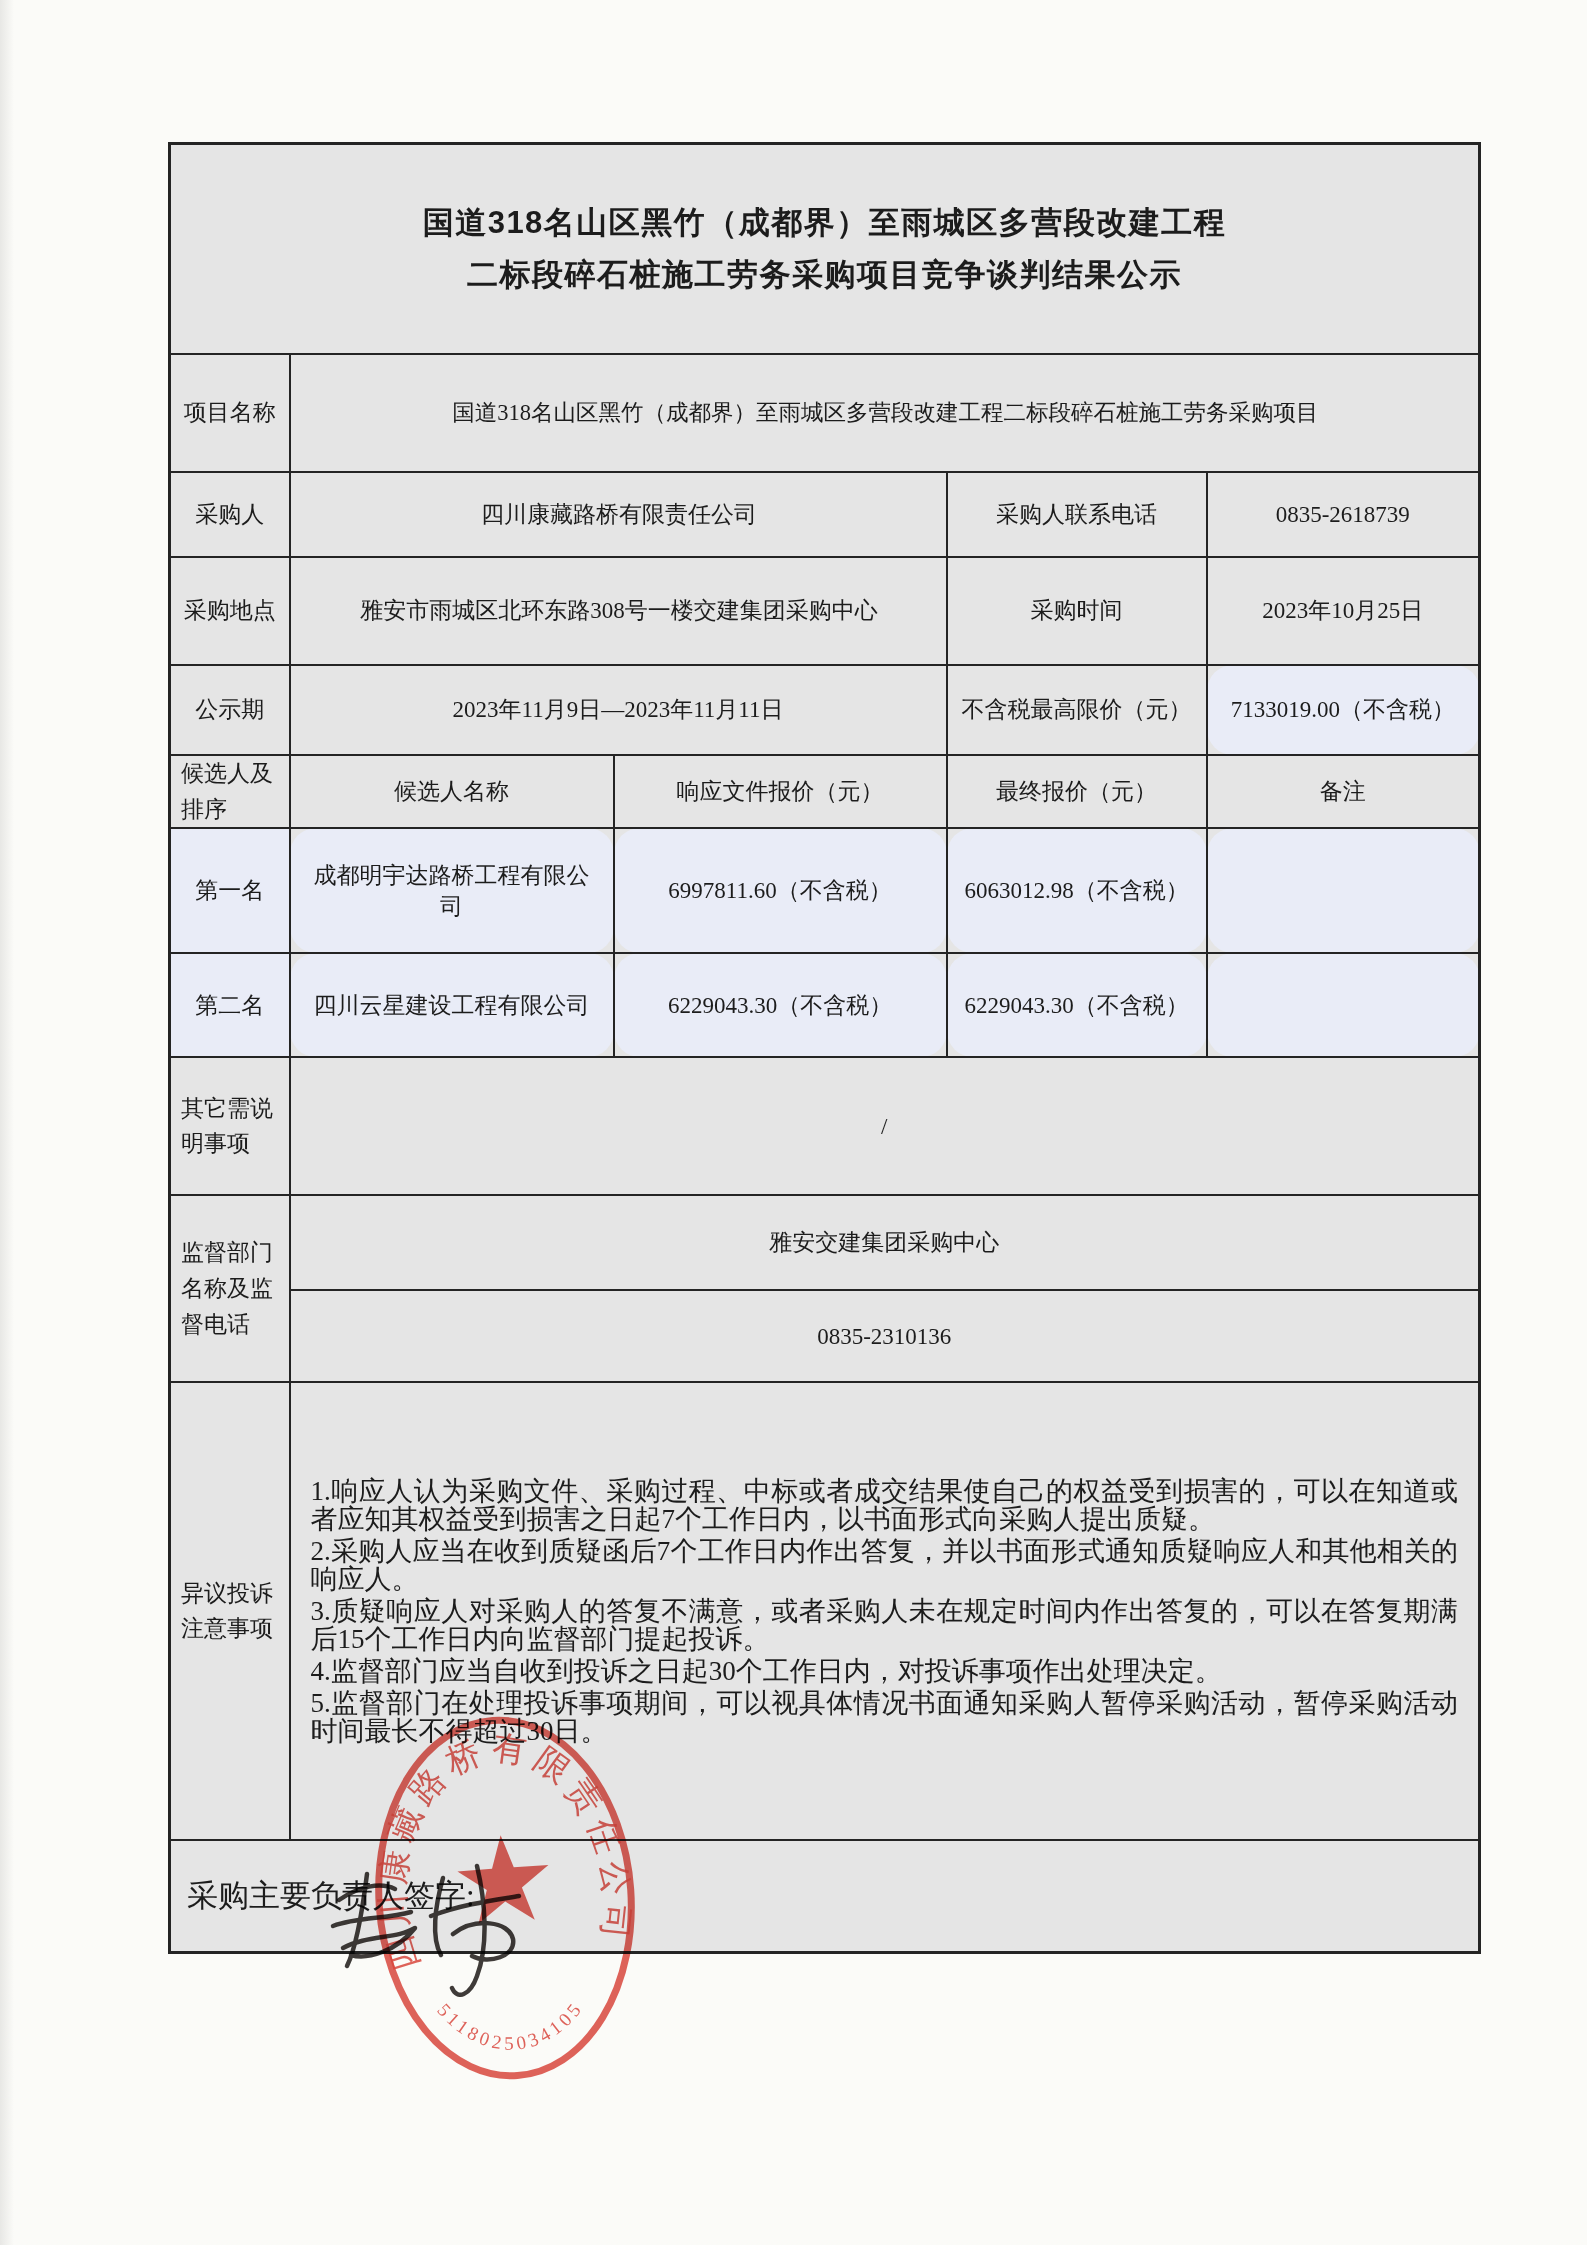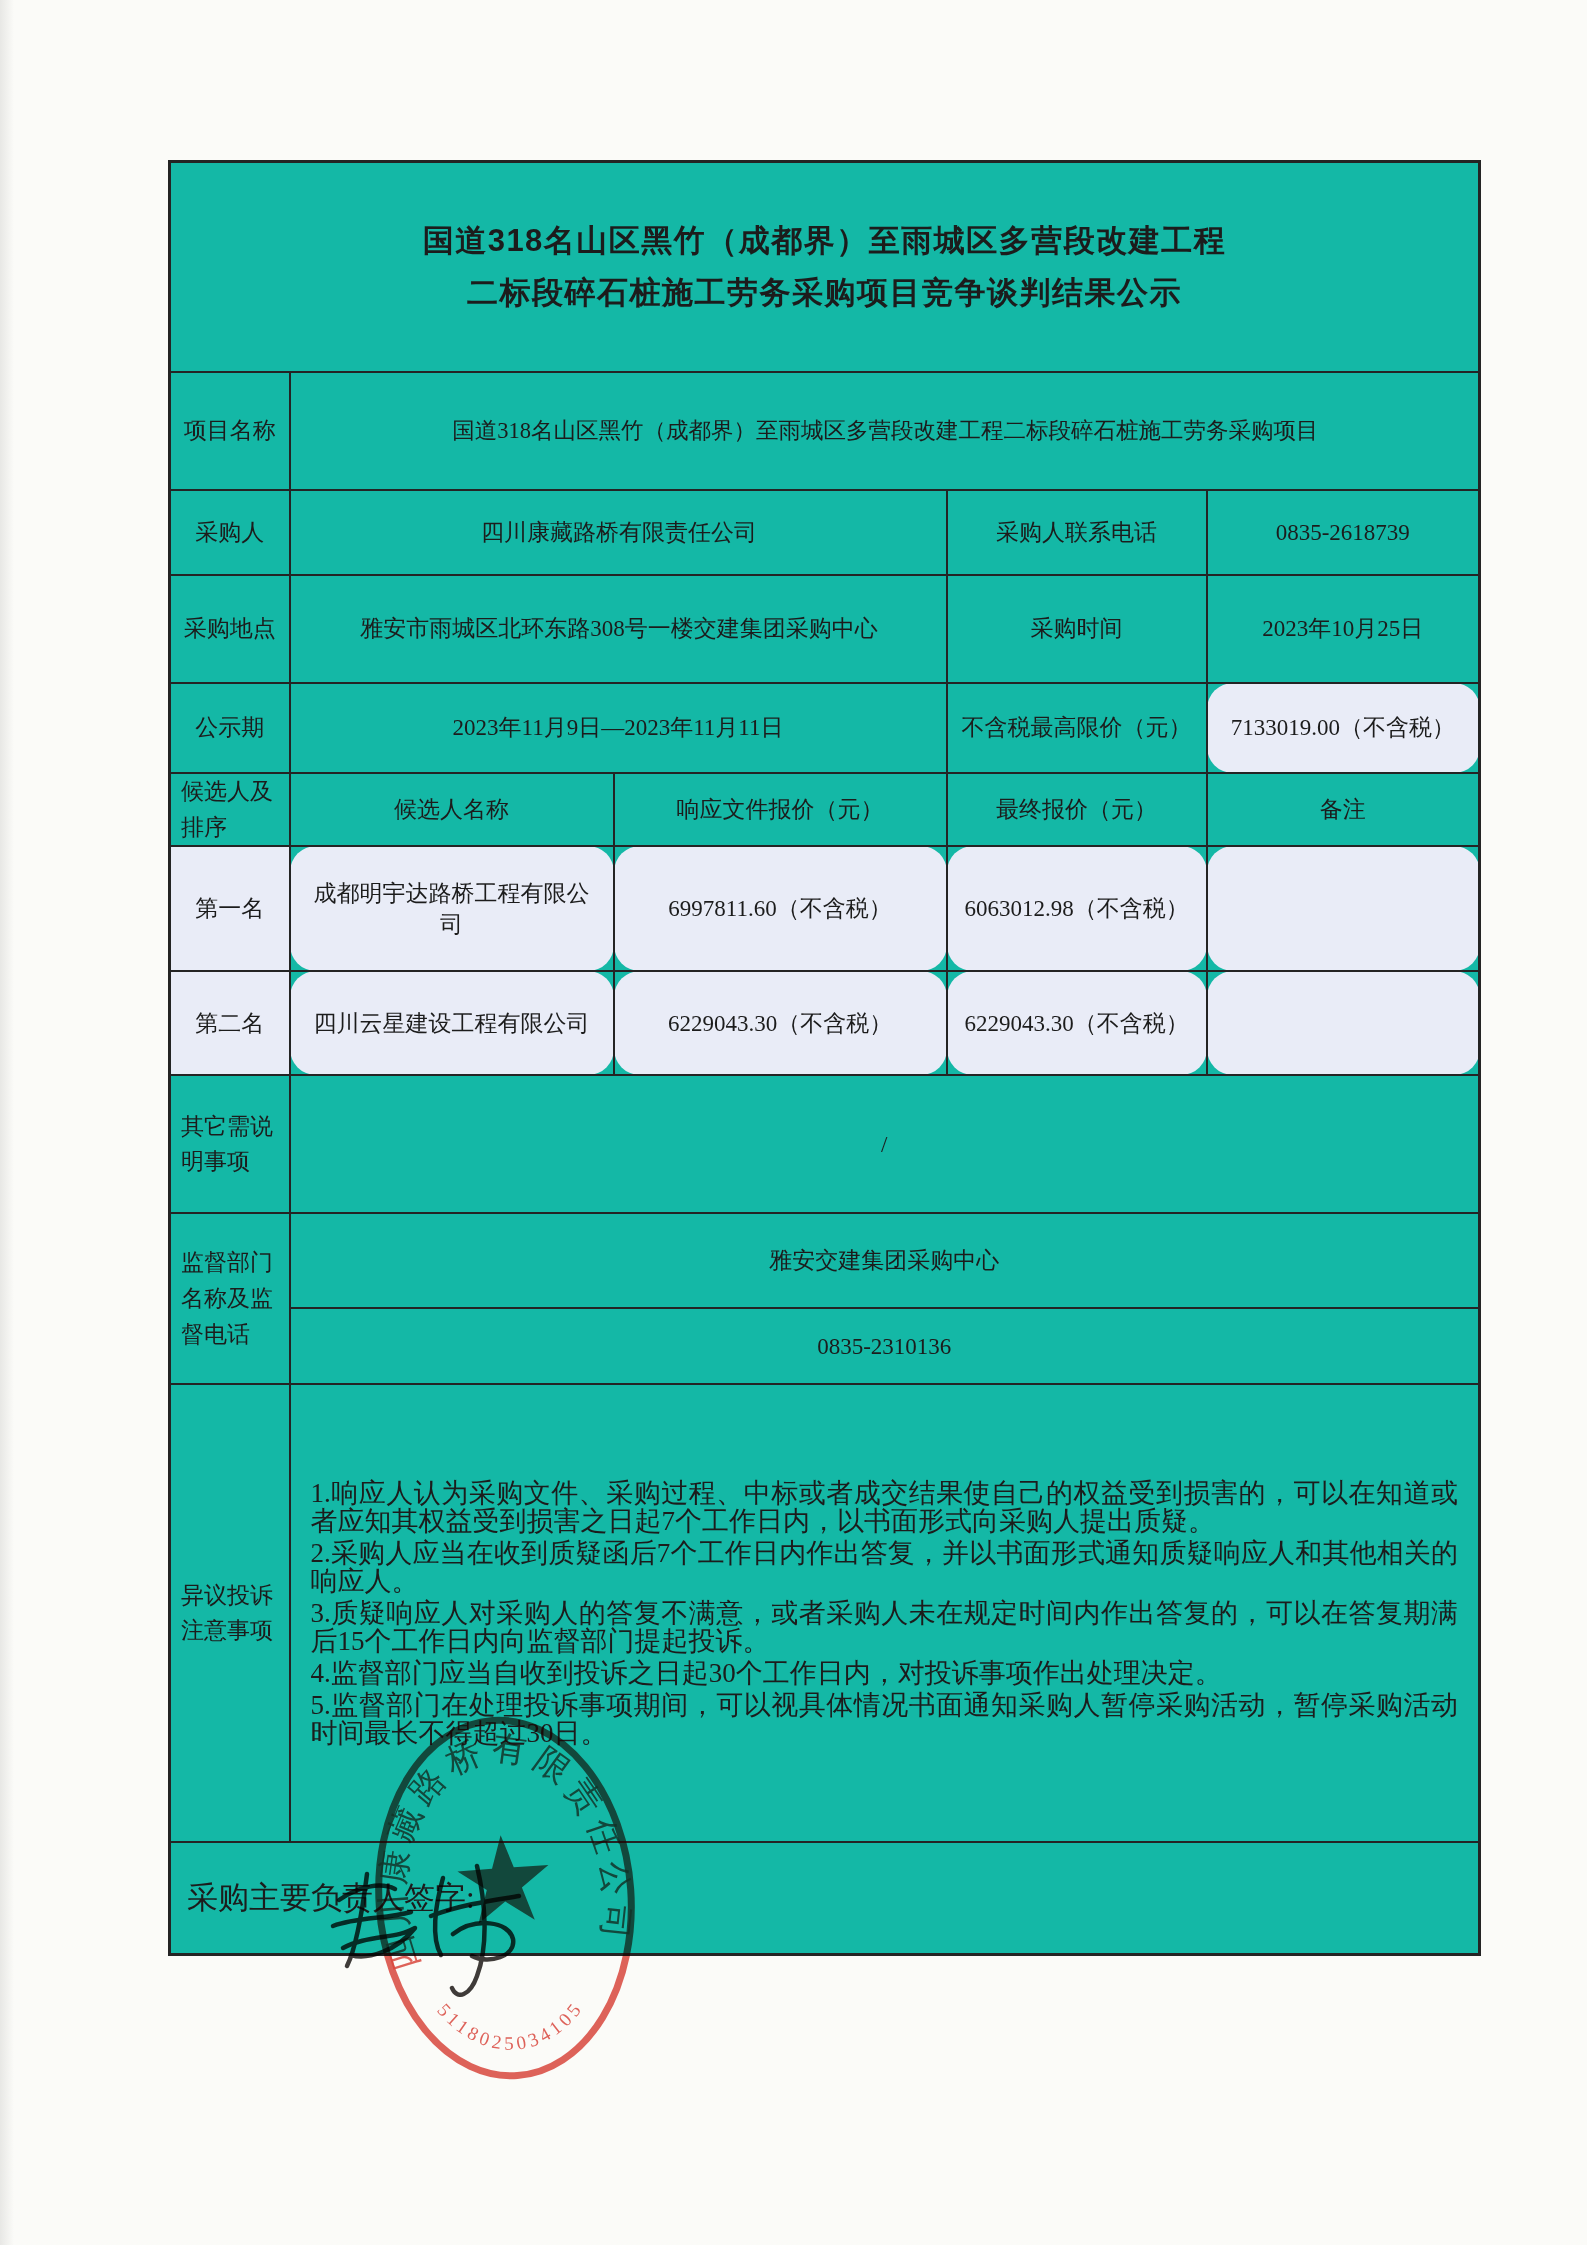--- a/index.html
+++ b/index.html
@@ -11,23 +11,23 @@
     position:relative;
     overflow:hidden;
   }
   .page{position:absolute;inset:0;}
   .page::before{ 
     content:"";position:absolute;left:0;top:0;width:14px;height:100%;
     background:linear-gradient(90deg,rgba(60,60,60,.10),rgba(60,60,60,0));
     pointer-events:none;
   }
   table.doc{
-    position:absolute;left:168px;top:160px;width:1310px;
+    position:absolute;left:168px;top:142px;width:1310px;
     border-collapse:collapse;table-layout:fixed;
-    background:#14b8a6;
+    background:#e5e5e5;
   }
   table.doc, table.doc td{
     border:2.4px solid #242424;
   }
   table.doc{border-width:3px;}
   td{padding:0 12px;font-size:23px;line-height:1.35;vertical-align:middle;}
   .title-cell{
     height:208px;text-align:center;vertical-align:middle;
     font-family:"Liberation Sans","DejaVu Sans",sans-serif;
     font-weight:700;font-size:31px;letter-spacing:1.5px;line-height:52px;
@@ -125,21 +125,21 @@
       </td>
       <td colspan="4" class="val-center">/</td>
     </tr>
 
     <tr style="height:95px">
       <td rowspan="2" class="lbl-multi">
         <span class="wrap4">监督部门名称及监督电话</span>
       </td>
       <td colspan="4" class="val-center">雅安交建集团采购中心</td>
     </tr>
-    <tr style="height:76px">
+    <tr style="height:92px">
       <td colspan="4" class="val-center">0835-2310136</td>
     </tr>
 
     <tr style="height:458px">
       <td class="lbl-multi">
         <span class="wrap4">异议投诉注意事项</span>
       </td>
       <td colspan="4" class="obj-cell">
         <p>1.响应人认为采购文件、采购过程、中标或者成交结果使自己的权益受到损害的，可以在知道或者应知其权益受到损害之日起7个工作日内，以书面形式向采购人提出质疑。</p>
         <p>2.采购人应当在收到质疑函后7个工作日内作出答复，并以书面形式通知质疑响应人和其他相关的响应人。</p>

